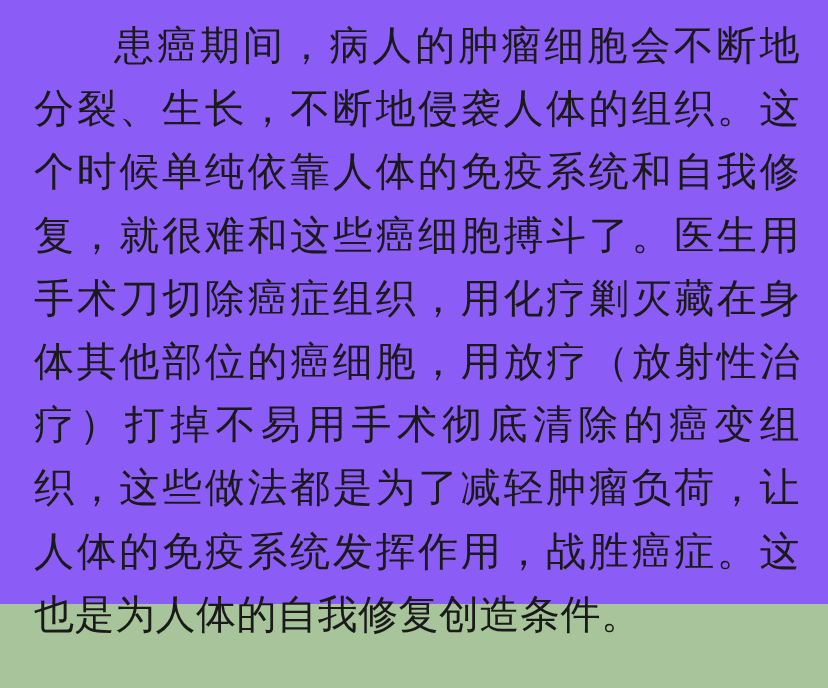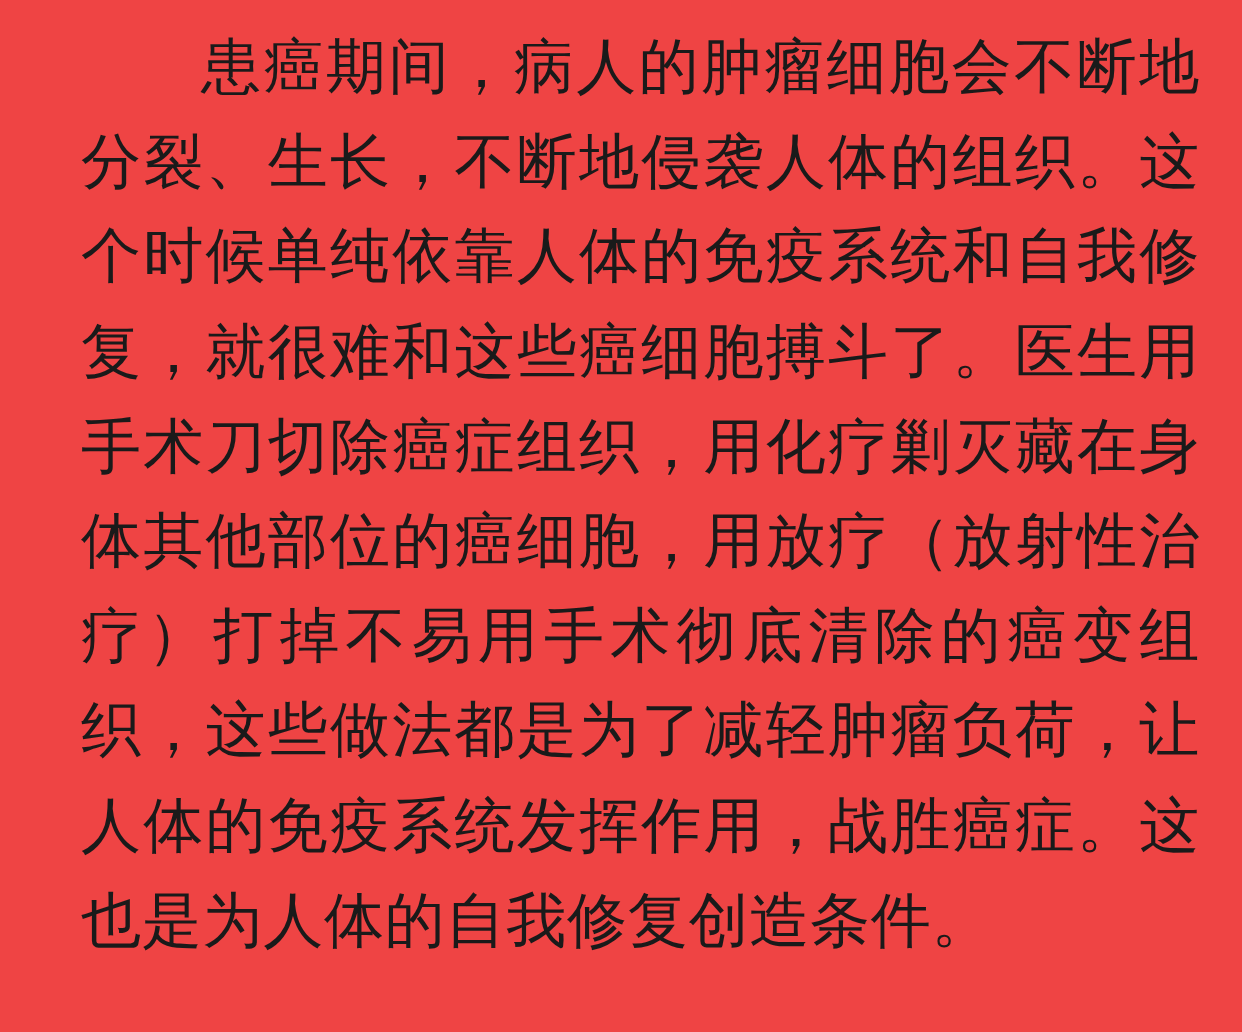--- a/index.html
+++ b/index.html
@@ -8,24 +8,24 @@
   }
   body {
     width: 828px;
     height: 688px;
     background: #a8c49a;
     font-family: "DejaVu Sans", sans-serif;
     overflow: hidden;
   }
   .page {
     width: 828px;
-    height: 688px;
+    height: 604px;
     box-sizing: border-box;
-    background: #ef4444;
-    padding: 14px 28px 10px 54px;
+    background: #8b5cf6;
+    padding: 14px 28px 10px 34px;
     display: block;
   }
   .body-text {
     color: #1a1a1a;
     font-family: "DejaVu Sans", sans-serif;
     font-size: 40px;
     line-height: 1.58;
     letter-spacing: 0.5px;
     text-align: justify;
     text-justify: inter-ideograph;

